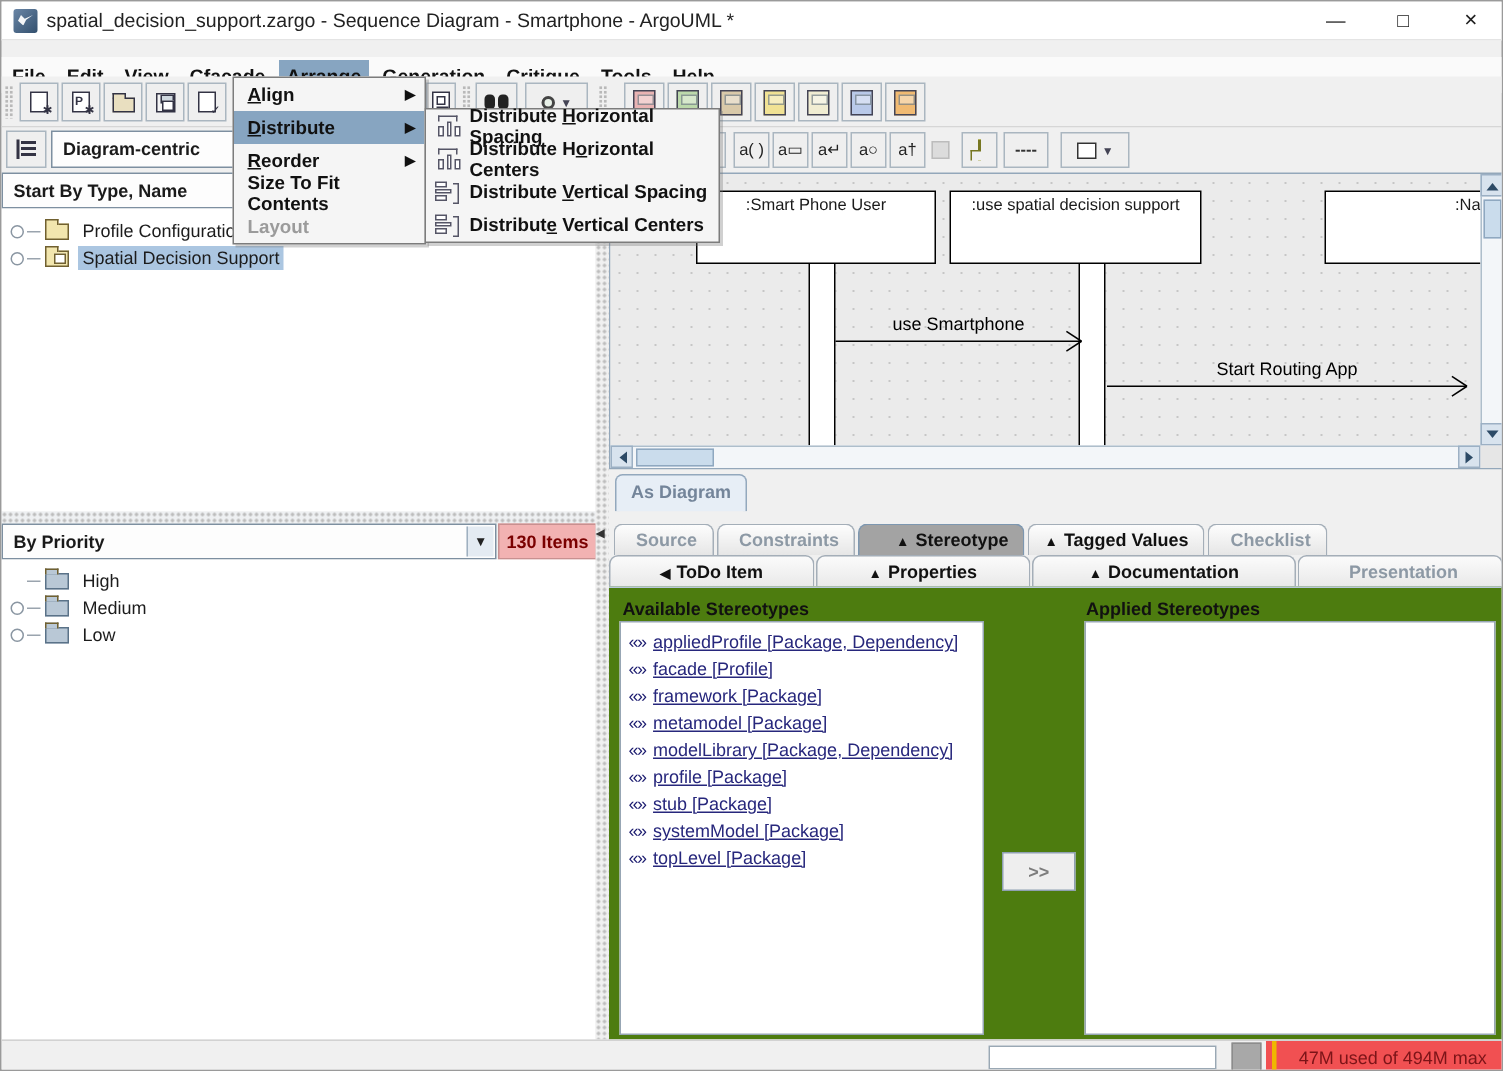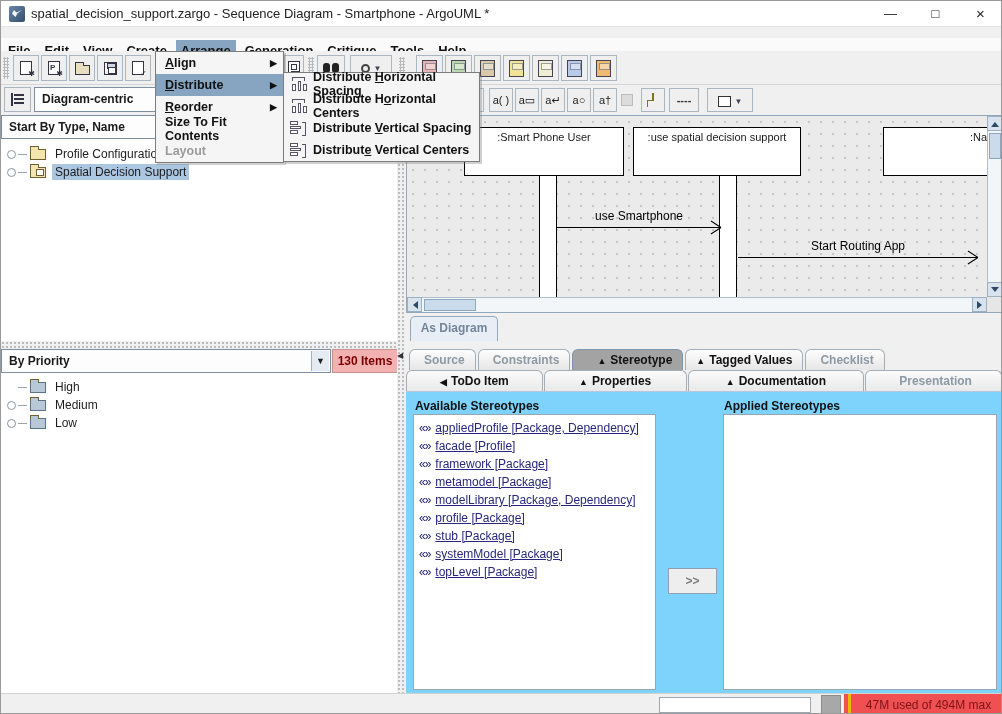--- a/index.html
+++ b/index.html
@@ -115,21 +115,21 @@
   .dtab { height:21px; padding:0 10px; margin-right:2px; border:1px solid #a4aeb8; border-bottom:none; border-radius:6px 6px 0 0;
     background:linear-gradient(#fdfdfd,#e6e6e6); font-size:12px; font-weight:bold; line-height:20px; color:#111; white-space:nowrap; }
   .dtab .pfx { font-size:9px; margin-right:4px; }
   .dtab.dim { color:#8d99a5; }
   .dtab.sel { background:#a3a3a3; border-color:#7d97b0;padding-left:24px; }
   .trow2 { position:absolute; left:0; top:29px; width:597px; height:21px; display:flex; }
   .dtab2 { height:21px; border:1px solid #a4aeb8; border-bottom:none; border-radius:6px 6px 0 0; background:linear-gradient(#fbfbfb,#e9e9e9);
     margin-right:1px; font-size:12px; font-weight:bold; line-height:20px; color:#111; text-align:center; }
   .dtab2.dim { color:#8d99a5; }
   .dtab2 .pfx { font-size:9px; margin-right:4px; }
-  .dcontent { position:absolute; left:0; top:50px; width:597px; height:302px; background:#7dd3fc; border-top:1px solid #b8c8da; }
+  .dcontent { position:absolute; left:0; top:50px; width:597px; height:302px; background:#4d7c0f; border-top:1px solid #b8c8da; }
   .slabel { position:absolute; top:7px; font-weight:bold; color:#111; }
   .slist { position:absolute; top:22px; height:276px; background:#fff; border:1px solid #97a6b4; padding-top:4px; }
   .slist.avail { left:7px;  width:243px; }
   .slist.applied { left:317px; width:274px; }
   .sitem { display:flex; align-items:center; height:18px; padding-left:5px; white-space:nowrap; }
   .bullet { color:#1a1a6e; margin-right:5px; letter-spacing:-1px; font-size:12px; }
   .slink { color:#27277c; text-decoration:underline; font-size:12px; }
   .midbtn { position:absolute; left:262px; width:49px; height:26px; background:#eeeeee; border:1px solid #8fa0b2;
     color:#7c7c7c; font-weight:bold; text-align:center; line-height:24px; }
   
@@ -170,21 +170,21 @@
     <div class="title-text">spatial_decision_support.zargo - Sequence Diagram - Smartphone - ArgoUML *</div>
     <div class="winbtn min">—</div>
     <div class="winbtn max">□</div>
     <div class="winbtn cls">×</div>
   </div>
 
   <div class="menubar">
     <div class="menu-item"><span></span><span class="mn">F</span><span>ile</span></div>
     <div class="menu-item"><span></span><span class="mn">E</span><span>dit</span></div>
     <div class="menu-item"><span></span><span class="mn">V</span><span>iew</span></div>
-    <div class="menu-item"><span></span><span class="mn">C</span><span>reate</span></div>
+    <div class="menu-item"><span></span><span class="mn">C</span><span>facade</span></div>
     <div class="menu-item active"><span></span><span class="mn">A</span><span>rrange</span></div>
     <div class="menu-item"><span></span><span class="mn">G</span><span>eneration</span></div>
     <div class="menu-item"><span>C</span><span class="mn">r</span><span>itique</span></div>
     <div class="menu-item"><span></span><span class="mn">T</span><span>ools</span></div>
     <div class="menu-item"><span></span><span class="mn">H</span><span>elp</span></div>
   </div>
 
   <div class="toolbar1">
     <div class="grip" style="left:2px"></div>
     <div class="tbtn" style="left:12px">

